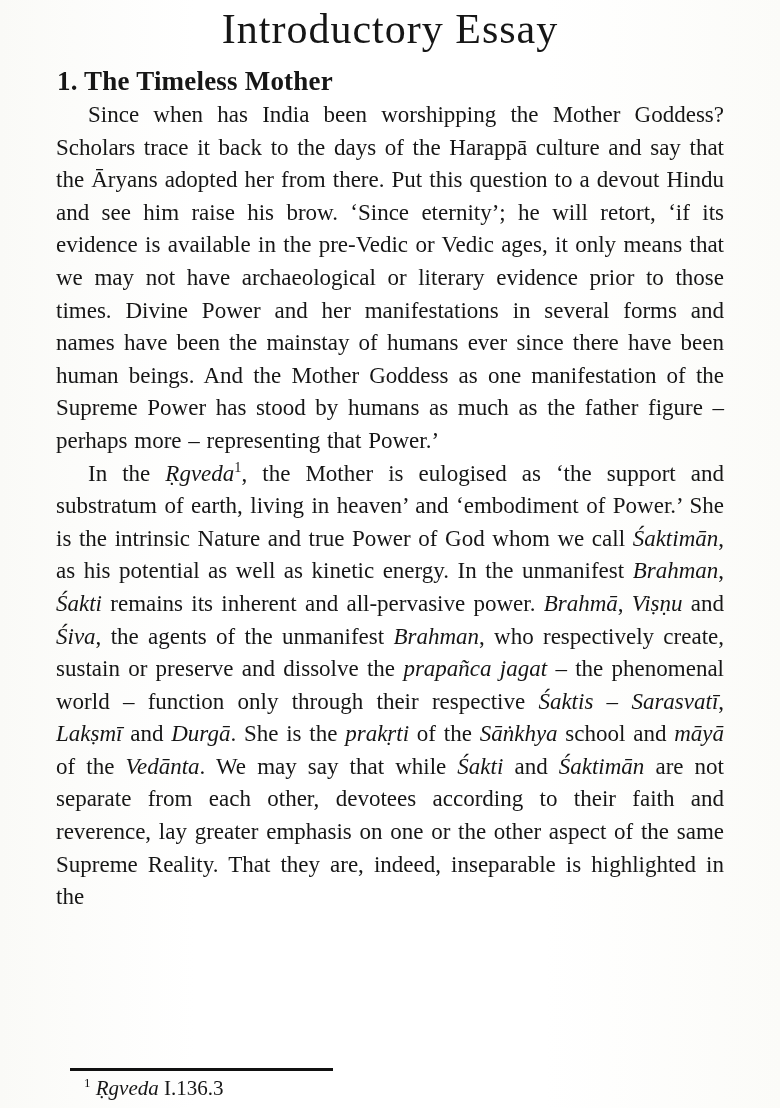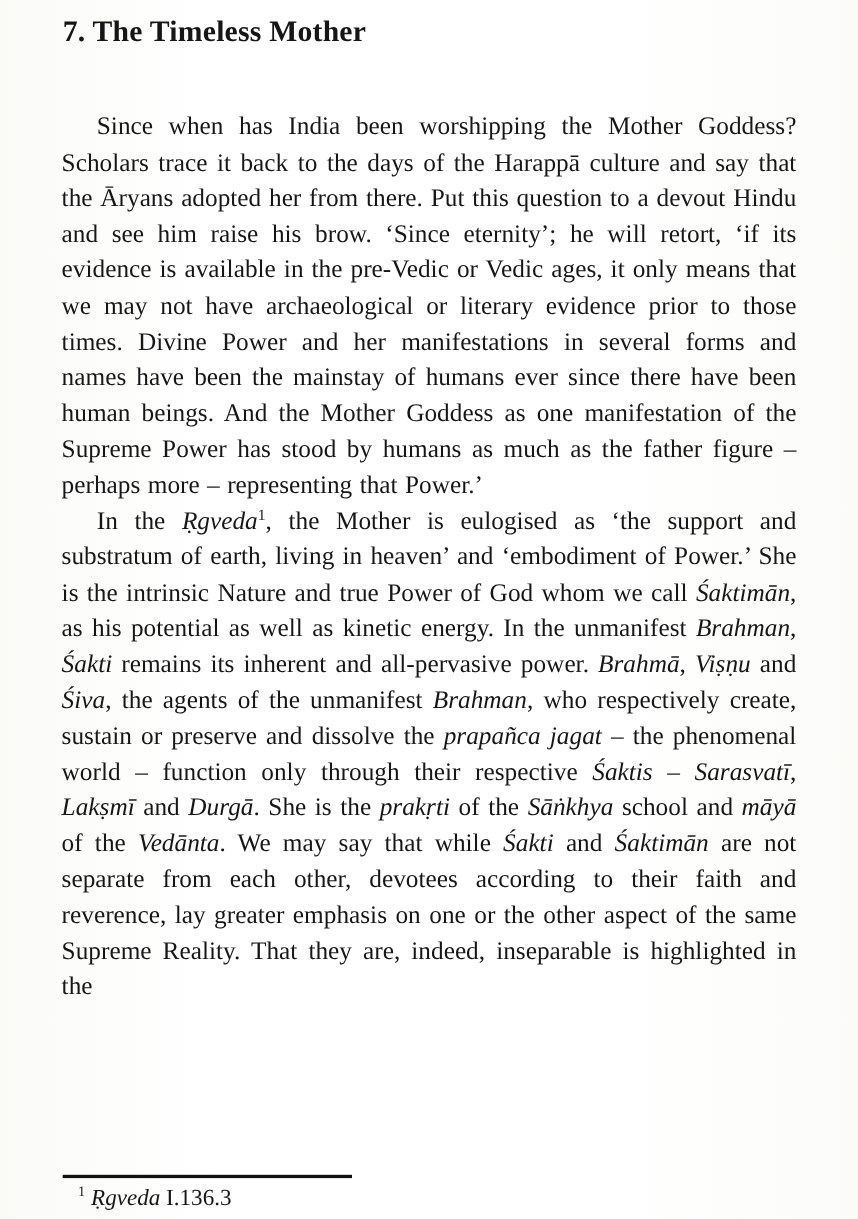--- a/index.html
+++ b/index.html
@@ -59,42 +59,43 @@
     font-style: italic;
     margin-top: 44px;
   }
   sup {
     font-size: 0.62em;
     line-height: 0;
     vertical-align: super;
   }
   .footnote {
     position: absolute;
-    left: 57px;
+    left: 70px;
     bottom: 7px;
     font-size: 21px;
     line-height: 1.2;
   }
   .footnote-rule {
     width: 263px;
     height: 0;
     border-top: 3px solid #111;
     margin-bottom: 5px;
   }
   .footnote-text {
     padding-left: 14px;
   }
 </style>
 </head>
 <body>
 
 <div class="page">
 
+  <h1 class="page-title">Introductory Essay</h1>
 
-  <h2 class="section-heading">7. The Timeless Mother</h2>
+  <h2 class="section-heading">1. The Timeless Mother</h2>
 
   <div class="body-text">
     <p>Since when has India been worshipping the Mother Goddess? Scholars trace it back to the days of the Harappā culture and say that the Āryans adopted her from there. Put this question to a devout Hindu and see him raise his brow. ‘Since eternity’; he will retort, ‘if its evidence is available in the pre-Vedic or Vedic ages, it only means that we may not have archaeological or literary evidence prior to those times. Divine Power and her manifestations in several forms and names have been the mainstay of humans ever since there have been human beings. And the Mother Goddess as one manifestation of the Supreme Power has stood by humans as much as the father figure – perhaps more – representing that Power.’</p>
     <p>In the <i>Ṛgveda</i><sup>1</sup>, the Mother is eulogised as ‘the support and substratum of earth, living in heaven’ and ‘embodiment of Power.’ She is the intrinsic Nature and true Power of God whom we call <i>Śaktimān</i>, as his potential as well as kinetic energy. In the unmanifest <i>Brahman</i>, <i>Śakti</i> remains its inherent and all-pervasive power. <i>Brahmā</i>, <i>Viṣṇu</i> and <i>Śiva</i>, the agents of the unmanifest <i>Brahman</i>, who respectively create, sustain or preserve and dissolve the <i>prapañca jagat</i> – the phenomenal world – function only through their respective <i>Śaktis</i> – <i>Sarasvatī</i>, <i>Lakṣmī</i> and <i>Durgā</i>. She is the <i>prakṛti</i> of the <i>Sāṅkhya</i> school and <i>māyā</i> of the <i>Vedānta</i>. We may say that while <i>Śakti</i> and <i>Śaktimān</i> are not separate from each other, devotees according to their faith and reverence, lay greater emphasis on one or the other aspect of the same Supreme Reality. That they are, indeed, inseparable is highlighted in the</p>
   </div>
 
   <div class="footnote">
     <div class="footnote-rule"></div>
     <div class="footnote-text"><sup>1</sup> <i>Ṛgveda</i> I.136.3</div>
   </div>

